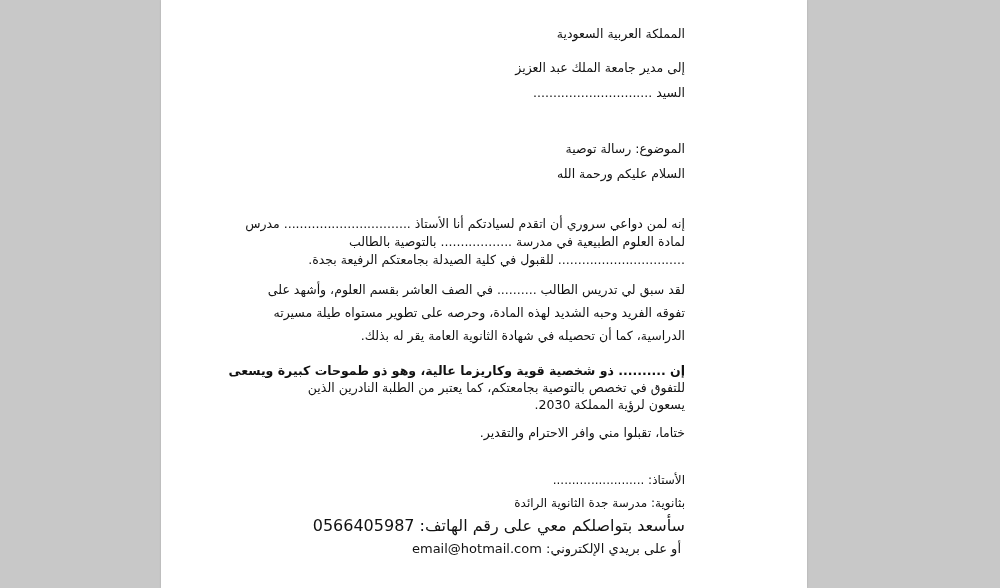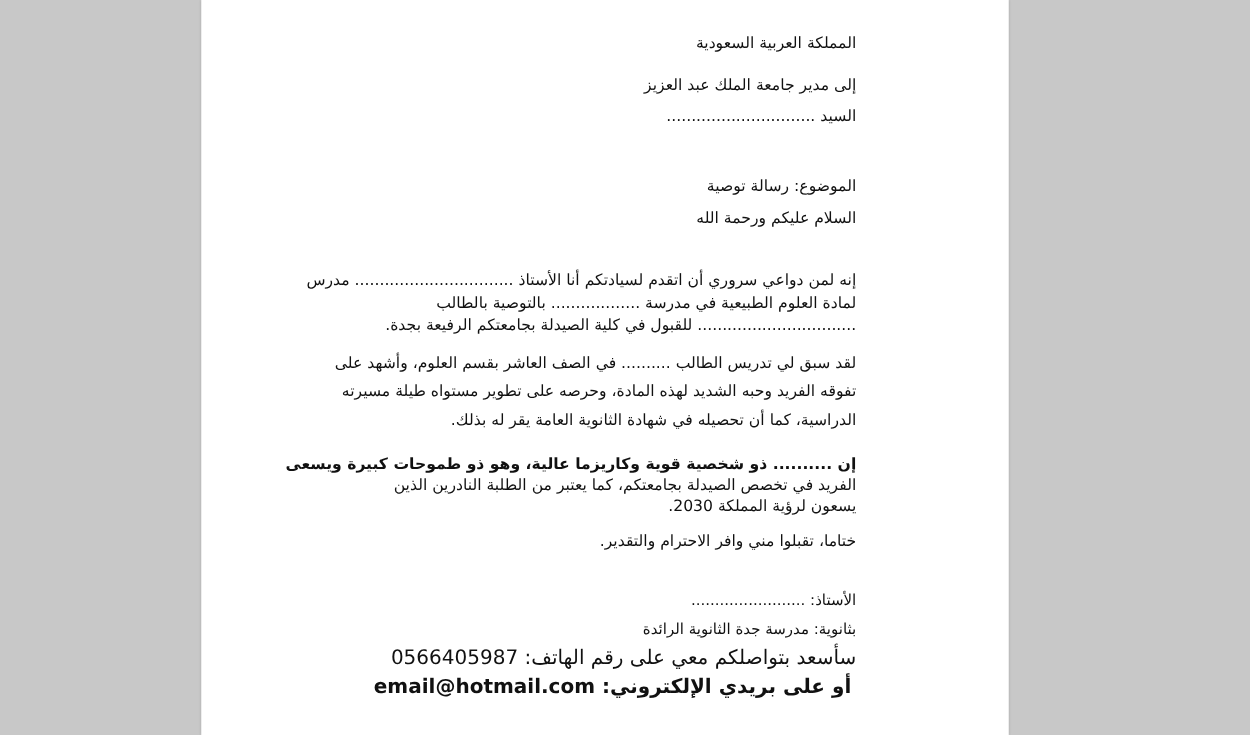--- a/index.html
+++ b/index.html
@@ -63,28 +63,28 @@
       </div>
 
       <div>
         <div class="line" style="top:281px;">لقد سبق لي تدريس الطالب .......... في الصف العاشر بقسم العلوم، وأشهد على</div>
         <div class="line" style="top:304px;text-align:center;">تفوقه الفريد وحبه الشديد لهذه المادة، وحرصه على تطوير مستواه طيلة مسيرته</div>
         <div class="line" style="top:327px;">الدراسية، كما أن تحصيله في شهادة الثانوية العامة يقر له بذلك.</div>
       </div>
 
       <div>
         <div class="line" style="top:362px;font-weight:bold;">إن .......... ذو شخصية قوية وكاريزما عالية، وهو ذو طموحات كبيرة ويسعى</div>
-        <div class="line" style="top:379px;">الفريد في تخصص الصيدلة بجامعتكم، كما يعتبر من الطلبة النادرين الذين</div>
+        <div class="line" style="top:379px;">للتفوق في تخصص بالتوصية بجامعتكم، كما يعتبر من الطلبة النادرين الذين</div>
         <div class="line" style="top:396px;">يسعون لرؤية المملكة 2030.</div>
       </div>
 
       <div class="line" style="top:424px;">ختاما، تقبلوا مني وافر الاحترام والتقدير.</div>
 
       <div>
         <div class="line" style="top:471px;font-size:12px;">الأستاذ: ........................</div>
         <div class="line" style="top:494px;font-size:12px;margin-left:47px;">بثانوية: مدرسة جدة الثانوية الرائدة</div>
         <div class="line" style="top:517px;font-size:16px;">سأسعد بتواصلكم معي على رقم الهاتف: 0566405987</div>
-        <div class="line" style="top:540px;right:4px;font-size:16px;font-weight:bold;">أو على بريدي الإلكتروني: email@hotmail.com</div>
+        <div class="line" style="top:540px;right:4px;font-size:13px;">أو على بريدي الإلكتروني: email@hotmail.com</div>
       </div>
 
     </div>
   </div>
 </div>
 
 </body></html>

